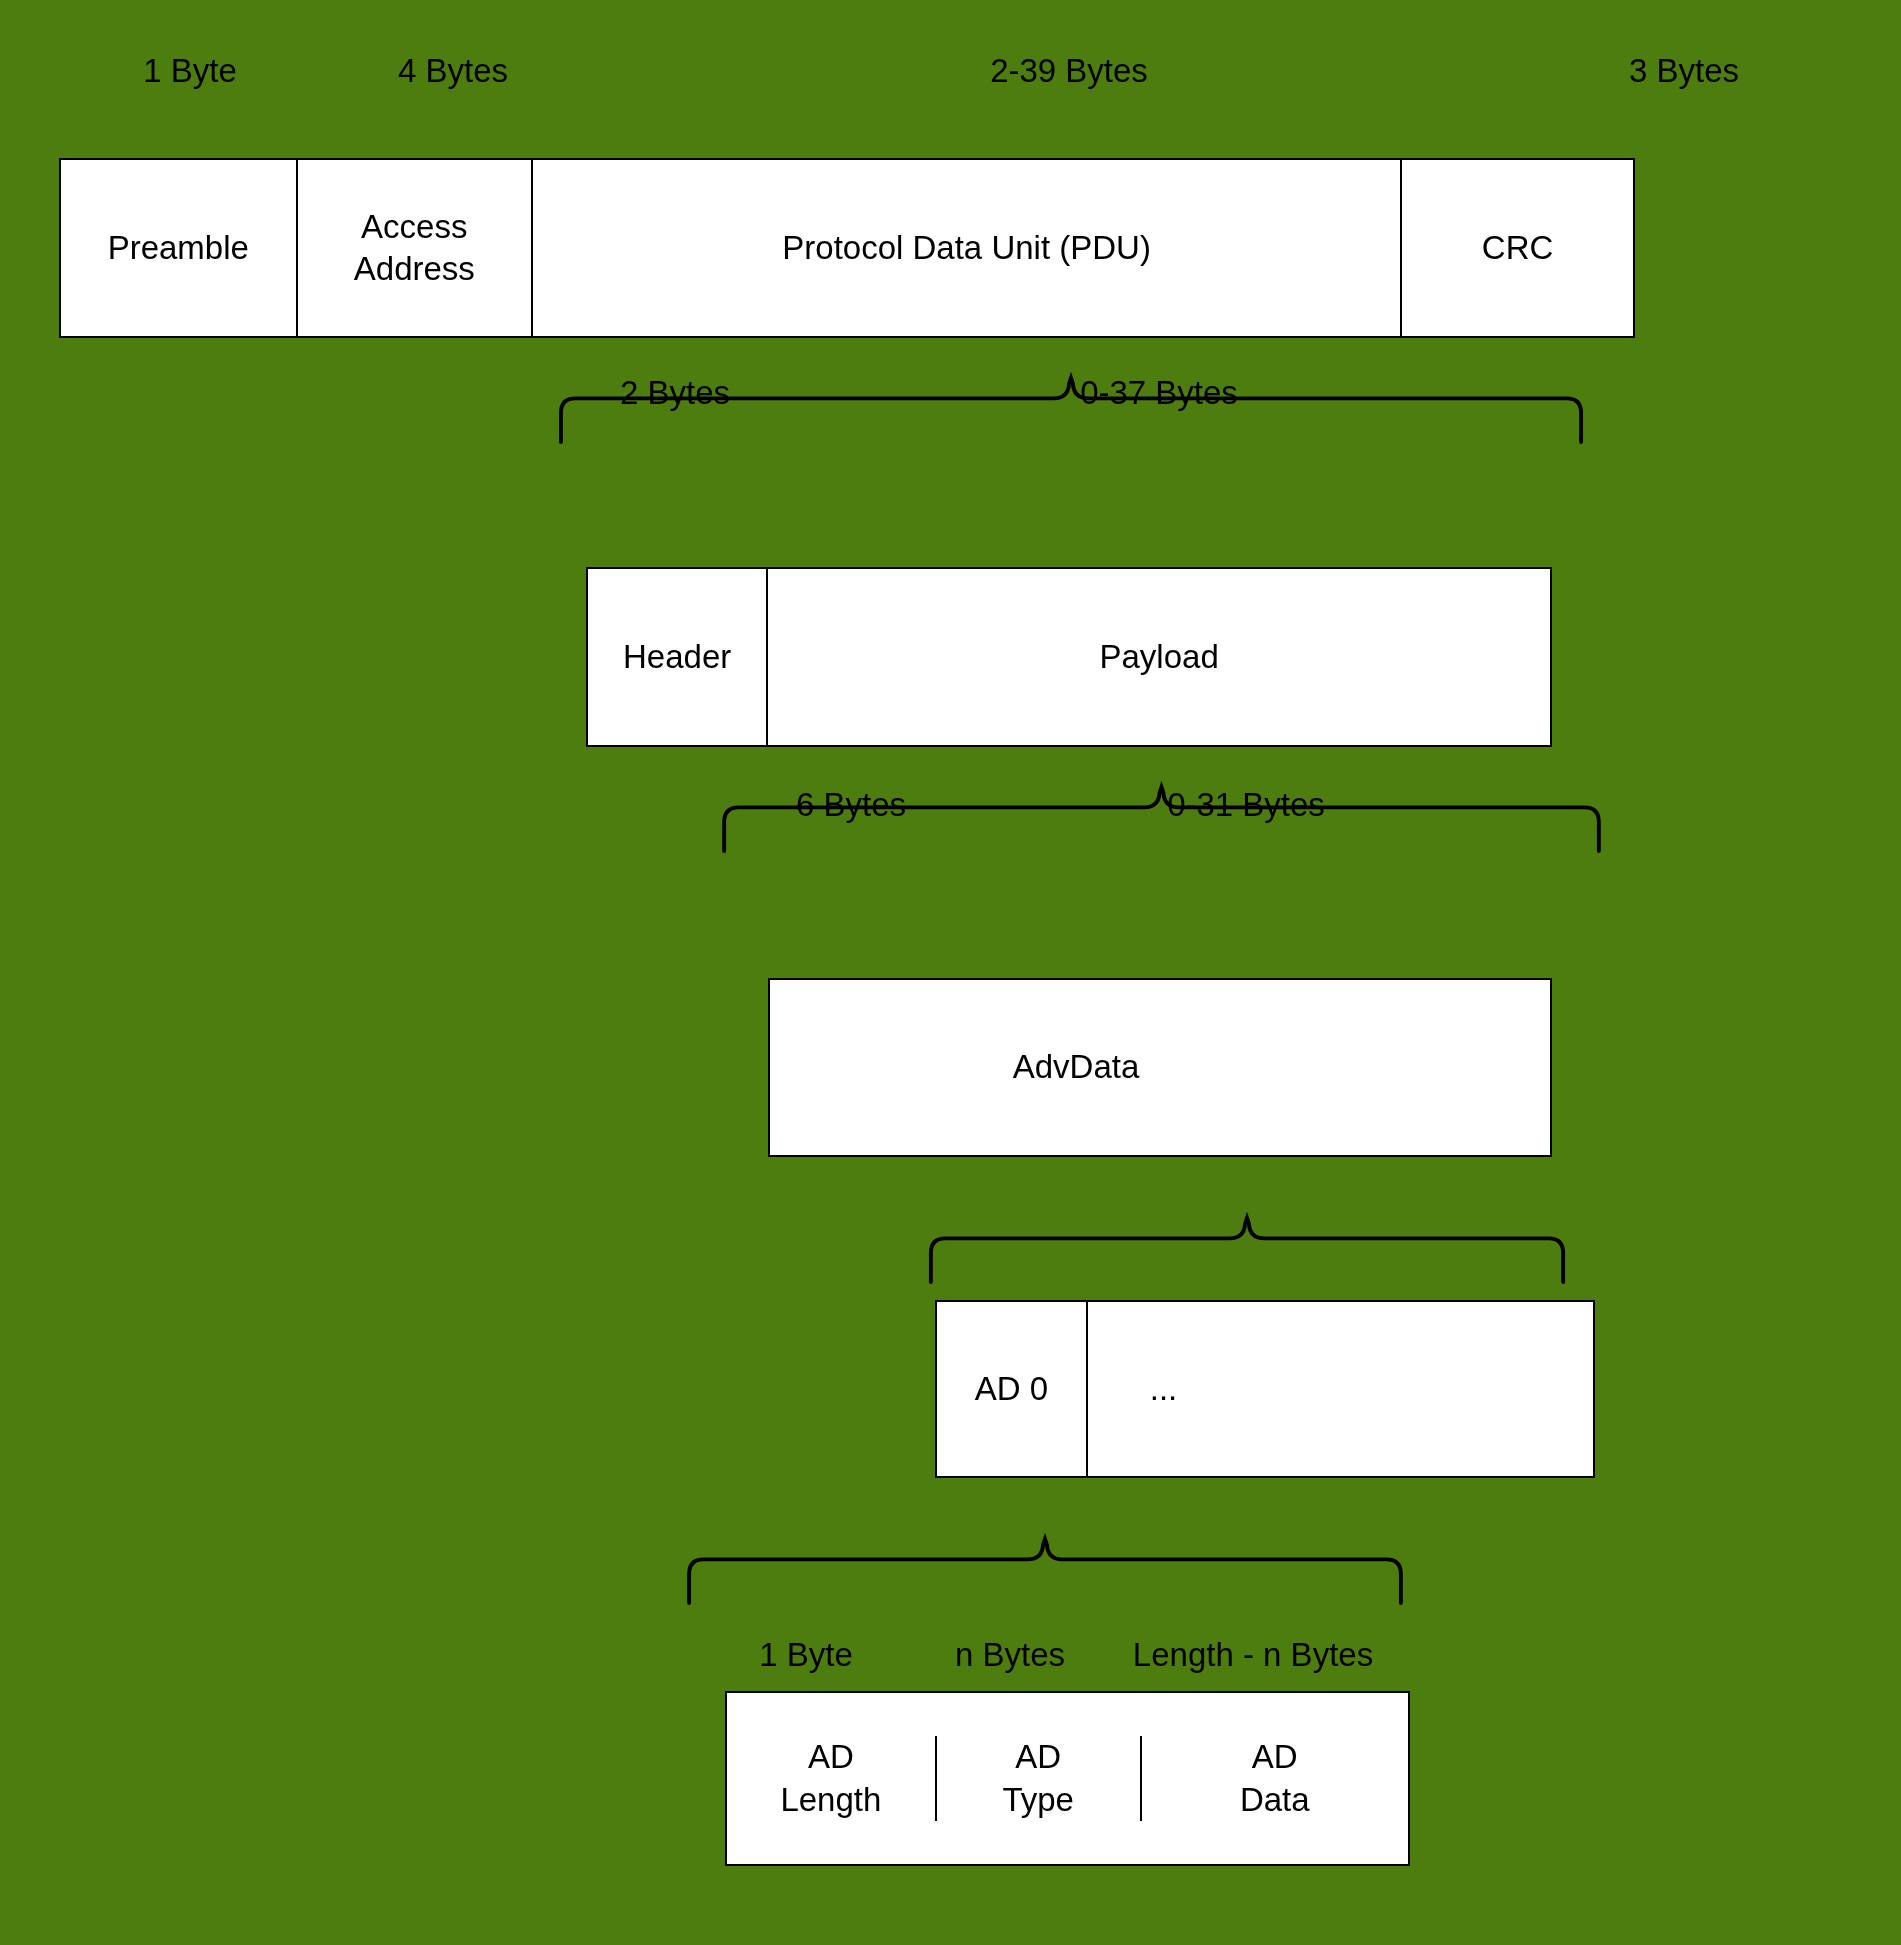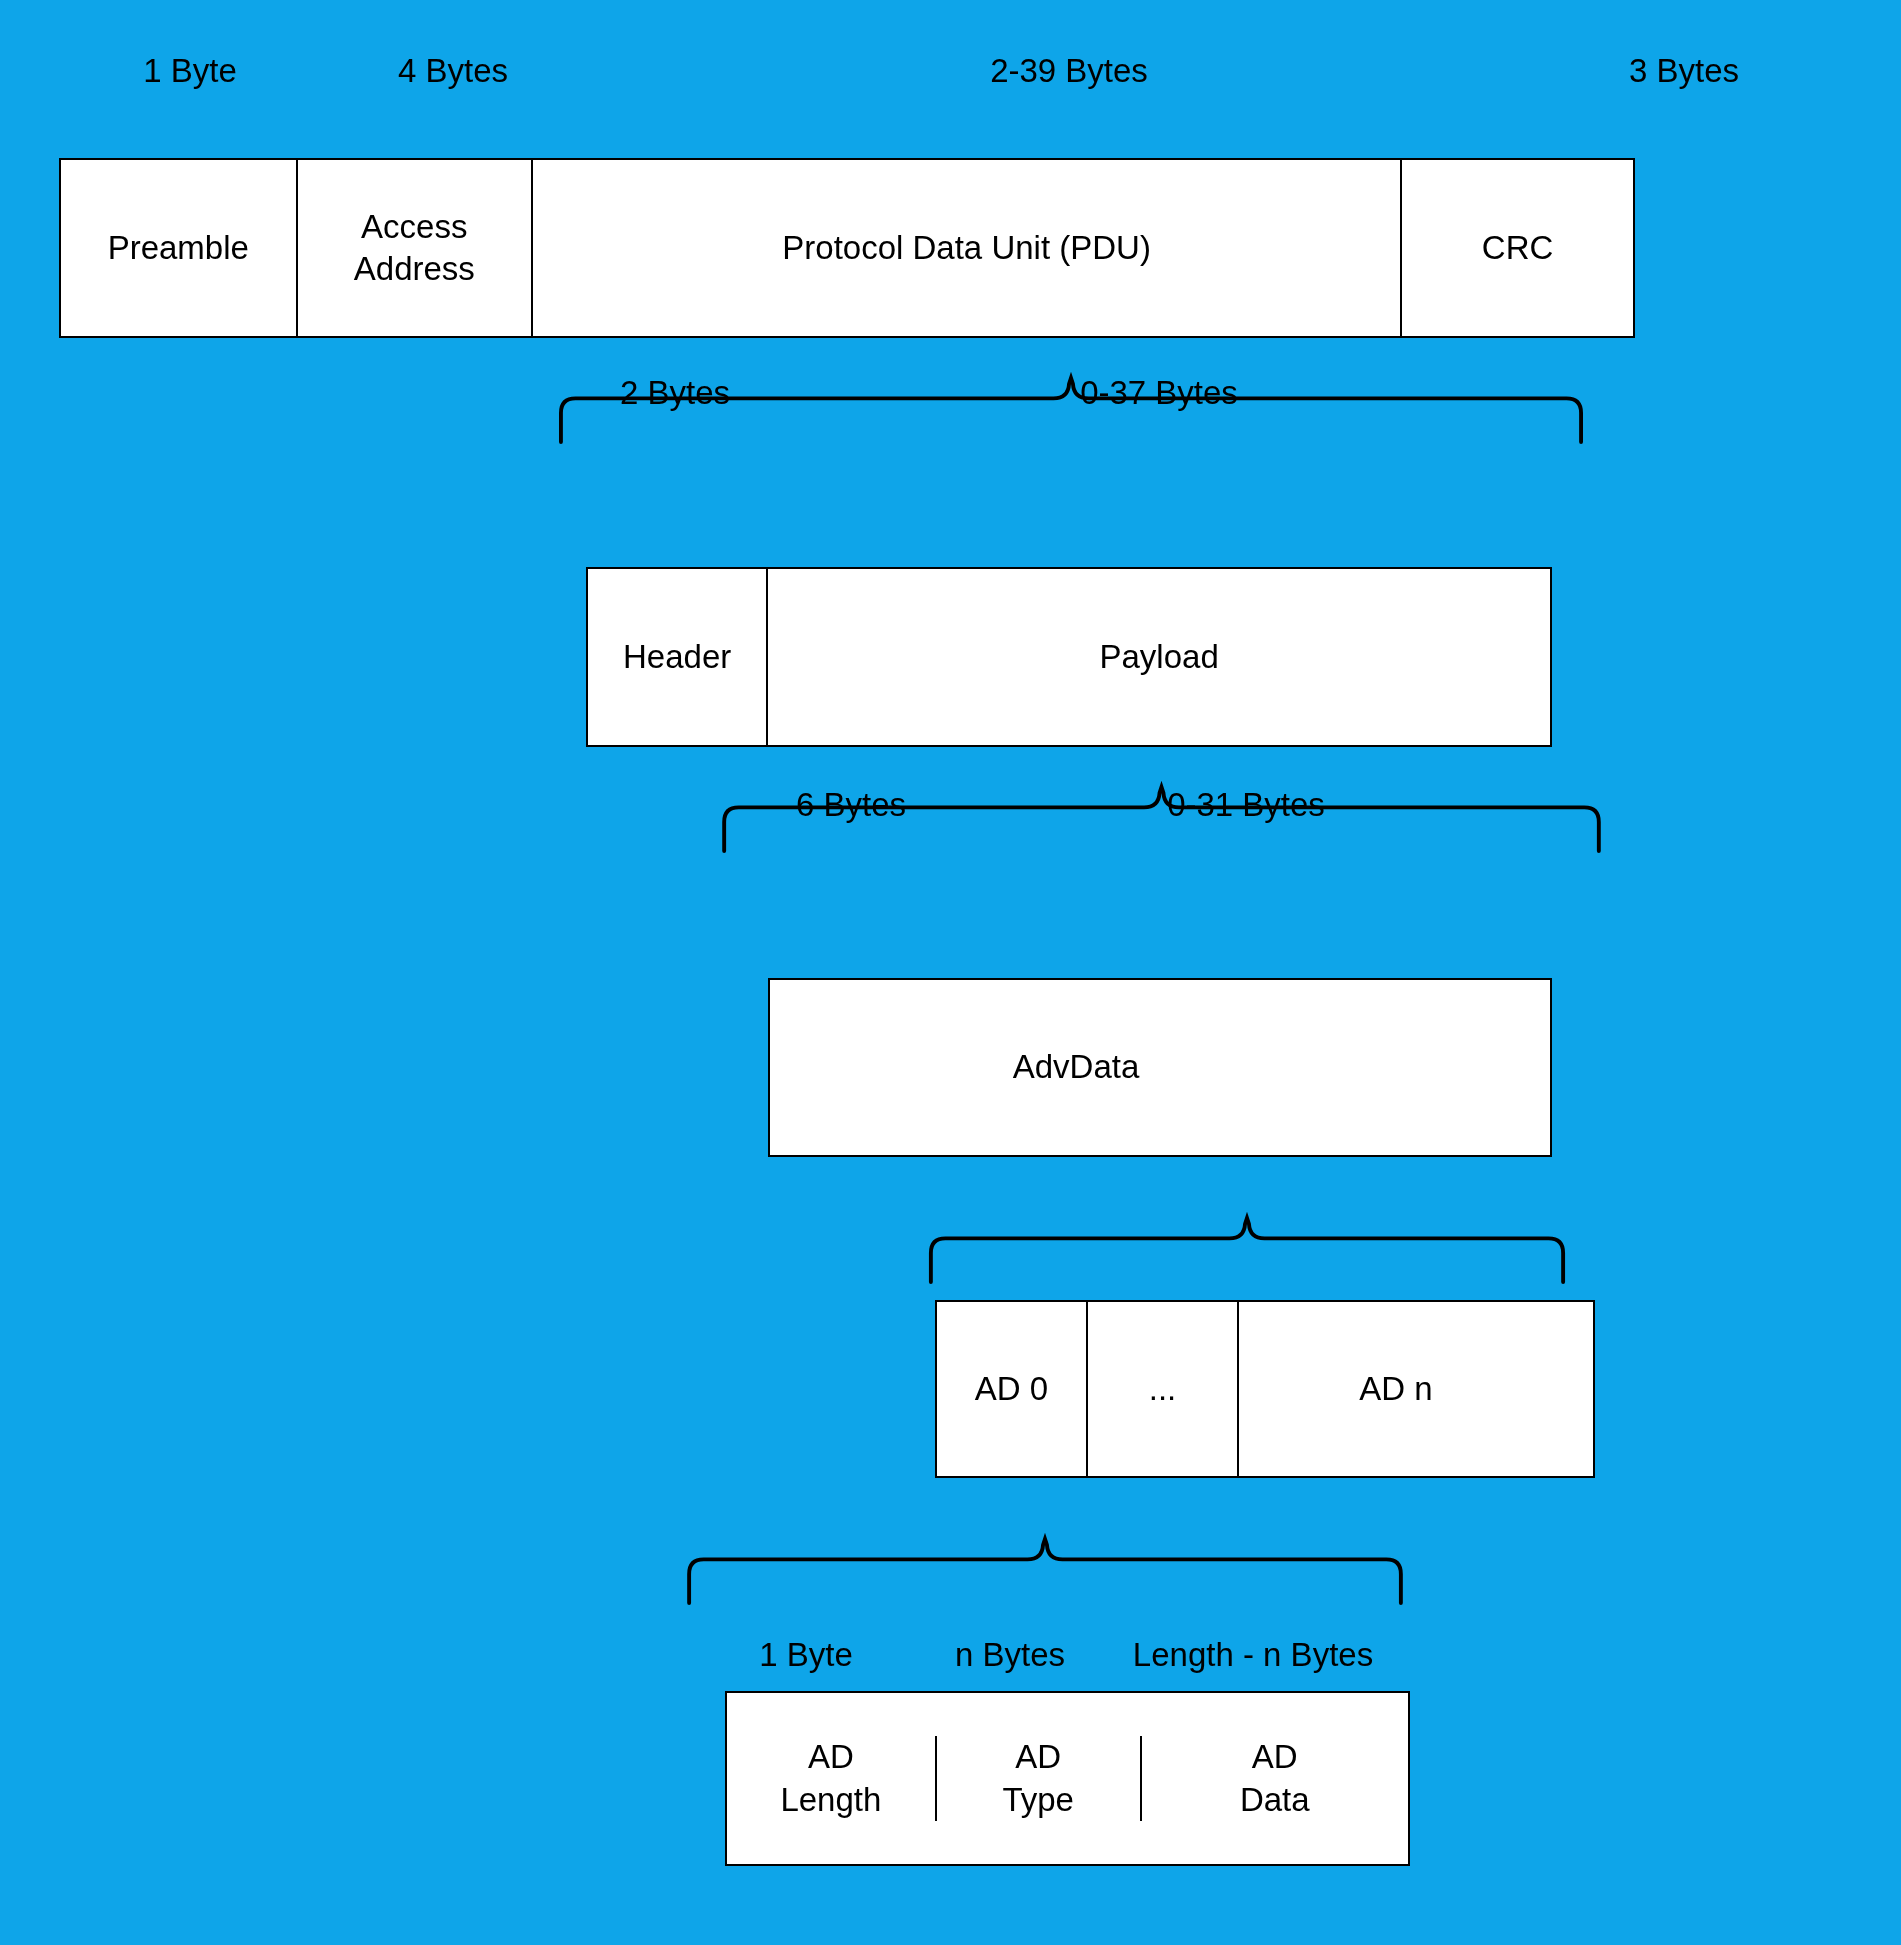--- a/index.html
+++ b/index.html
@@ -8,21 +8,21 @@
     background: #ffffff;
   }
   body {
     font-family: "Liberation Sans", sans-serif;
     color: #000000;
   }
   #canvas {
     position: relative;
     width: 1902px;
     height: 1946px;
-    background: #0ea5e9;
+    background: #4d7c0f;
     overflow: hidden;
   }
   .row {
     position: absolute;
     display: flex;
     box-sizing: border-box;
     border: 2.9px solid #000000;
     background: #ffffff;
   }
   .cell {
@@ -104,21 +104,20 @@
 
   <div class="brace" style="left:925px; top:1218px;">
     <svg width="644" height="64" viewBox="0 0 660 66">
       <path d="M 4 66 L 4 36 Q 4 21 19 21 L 312 21 Q 327 21 328 6 L 330 0 L 332 6 Q 333 21 348 21 L 641 21 Q 656 21 656 36 L 656 66" fill="none" stroke="#000000" stroke-width="4" stroke-linecap="round"></path>
     </svg>
   </div>
 
   <div class="row" style="left:935px; top:1300px; width:660px; height:178px;">
     <div class="cell" style="width:151px;">AD 0</div>
     <div class="cell" style="width:151px;">...</div>
-    <div class="cell" style="width:314px;">AD n</div>
   </div>
 
   <div class="brace" style="left:683px; top:1539px;">
     <svg width="724" height="64" viewBox="0 0 742 66">
       <path d="M 4 66 L 4 36 Q 4 21 19 21 L 353 21 Q 368 21 369 6 L 371 0 L 373 6 Q 374 21 389 21 L 723 21 Q 738 21 738 36 L 738 66" fill="none" stroke="#000000" stroke-width="4" stroke-linecap="round"></path>
     </svg>
   </div>
 
   <div class="size-label" style="left:806px; top:1635px;">1 Byte</div>
   <div class="size-label" style="left:1010px; top:1635px;">n Bytes</div>

